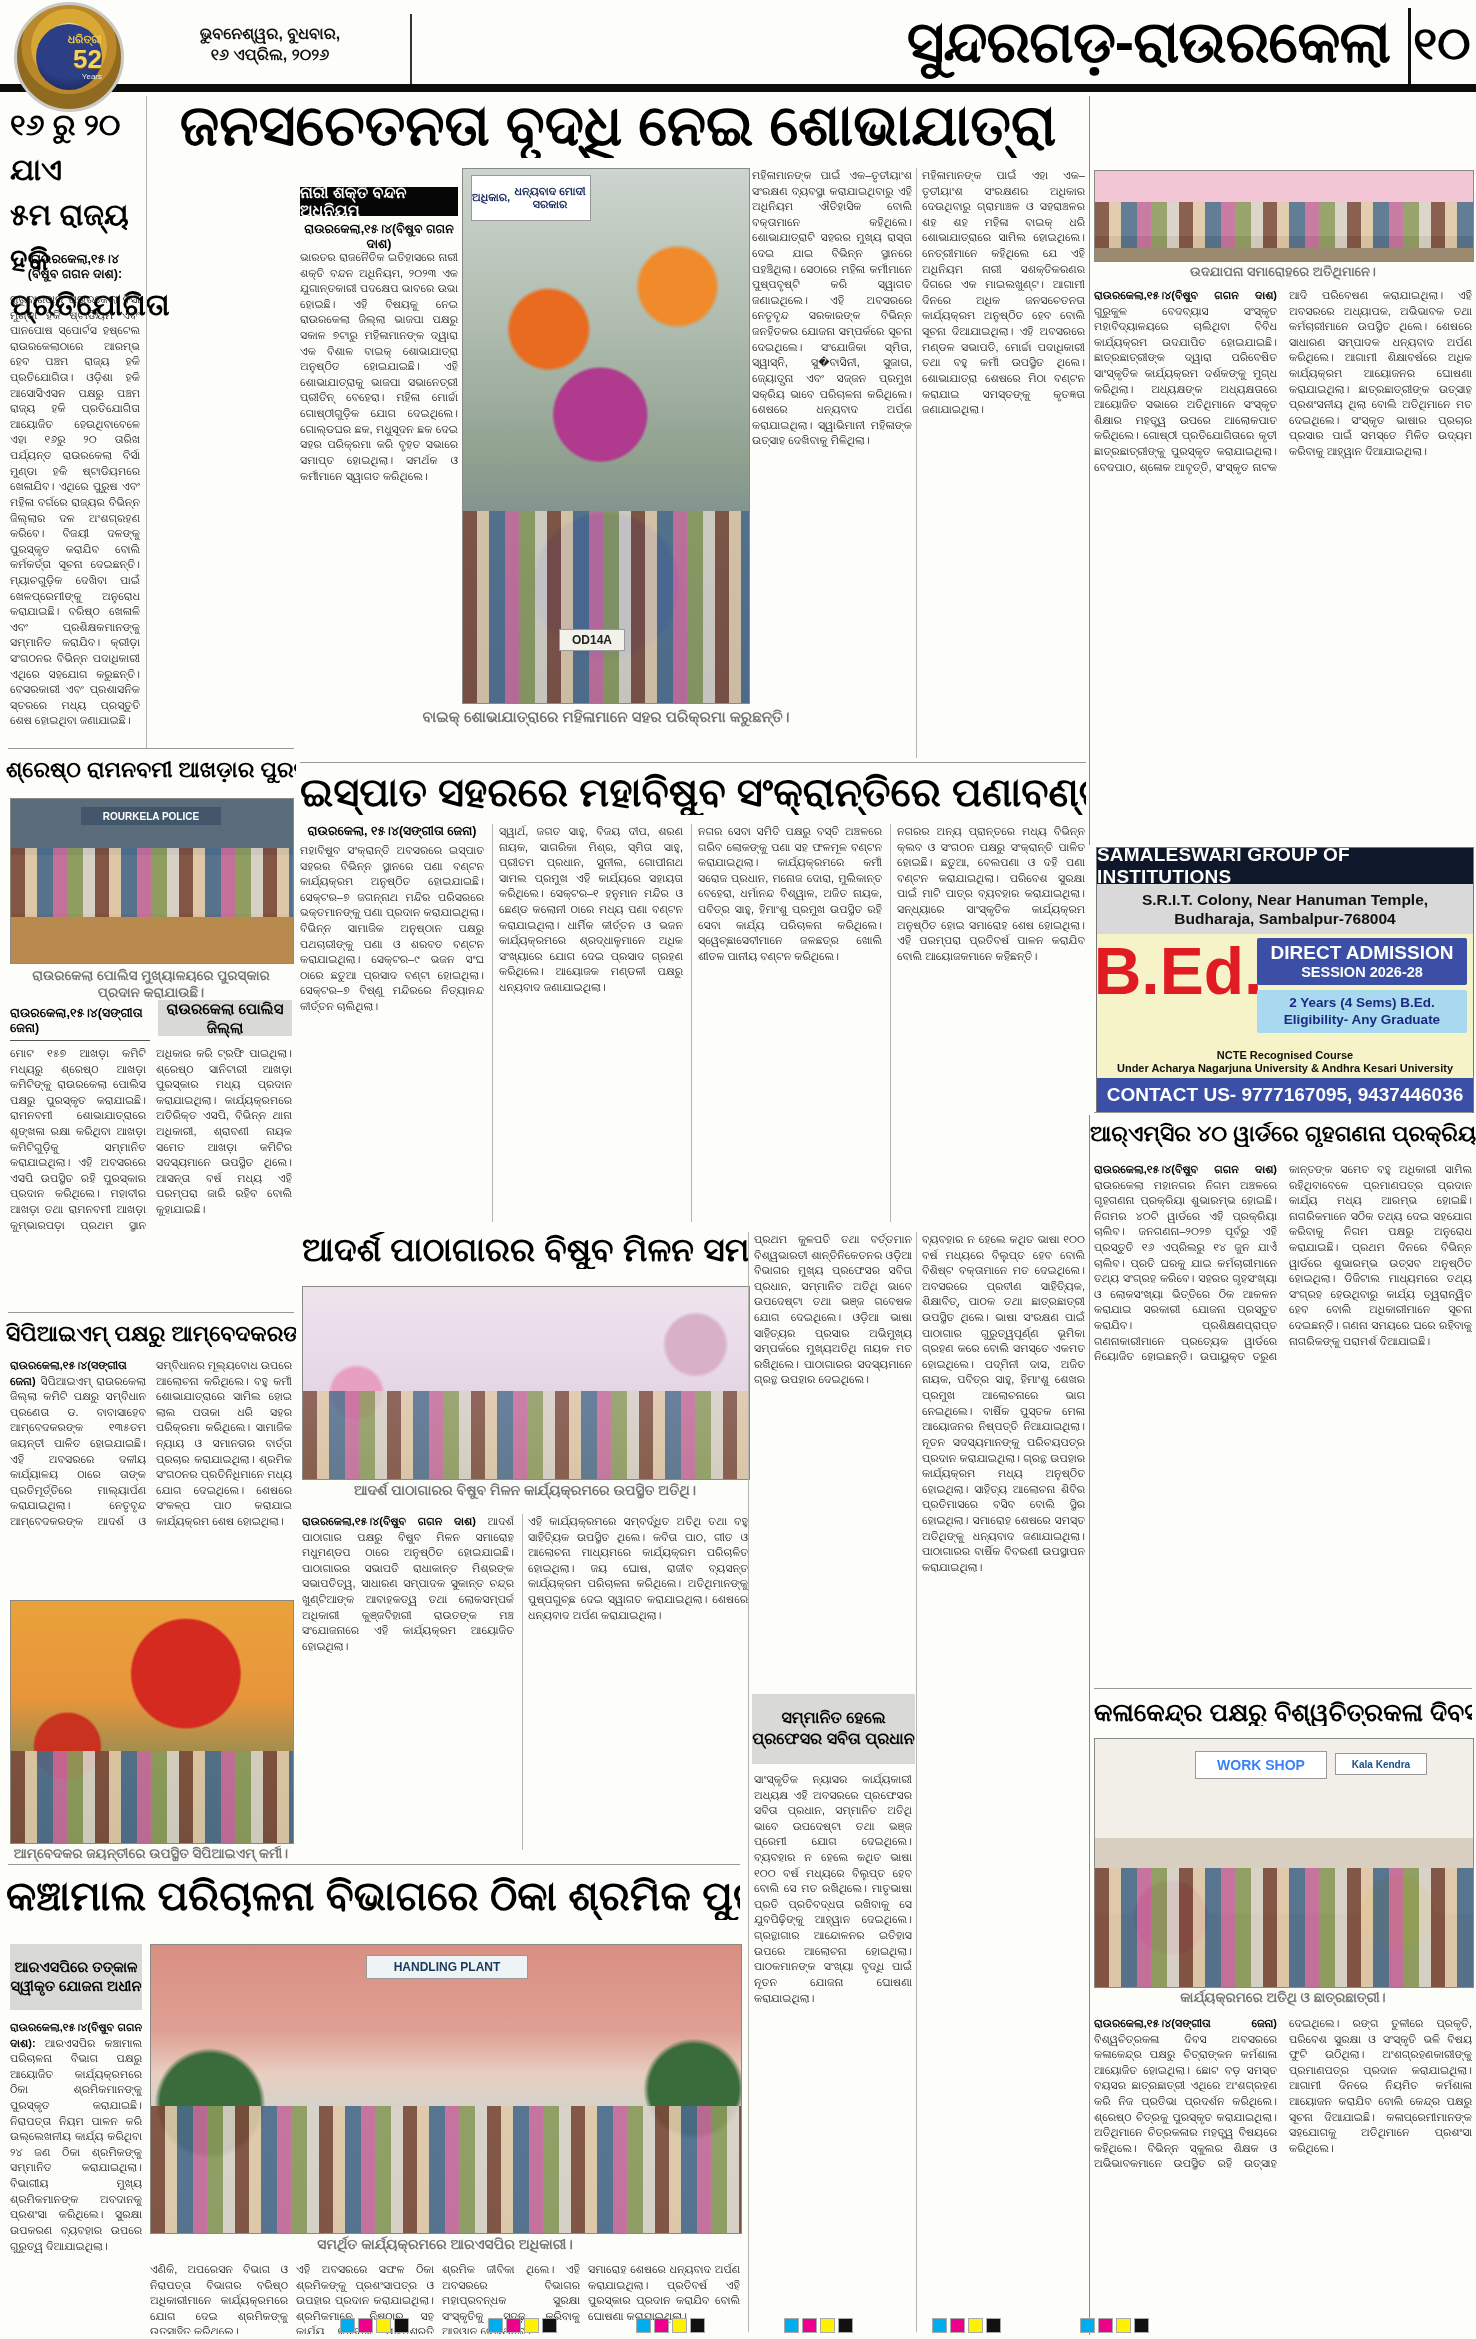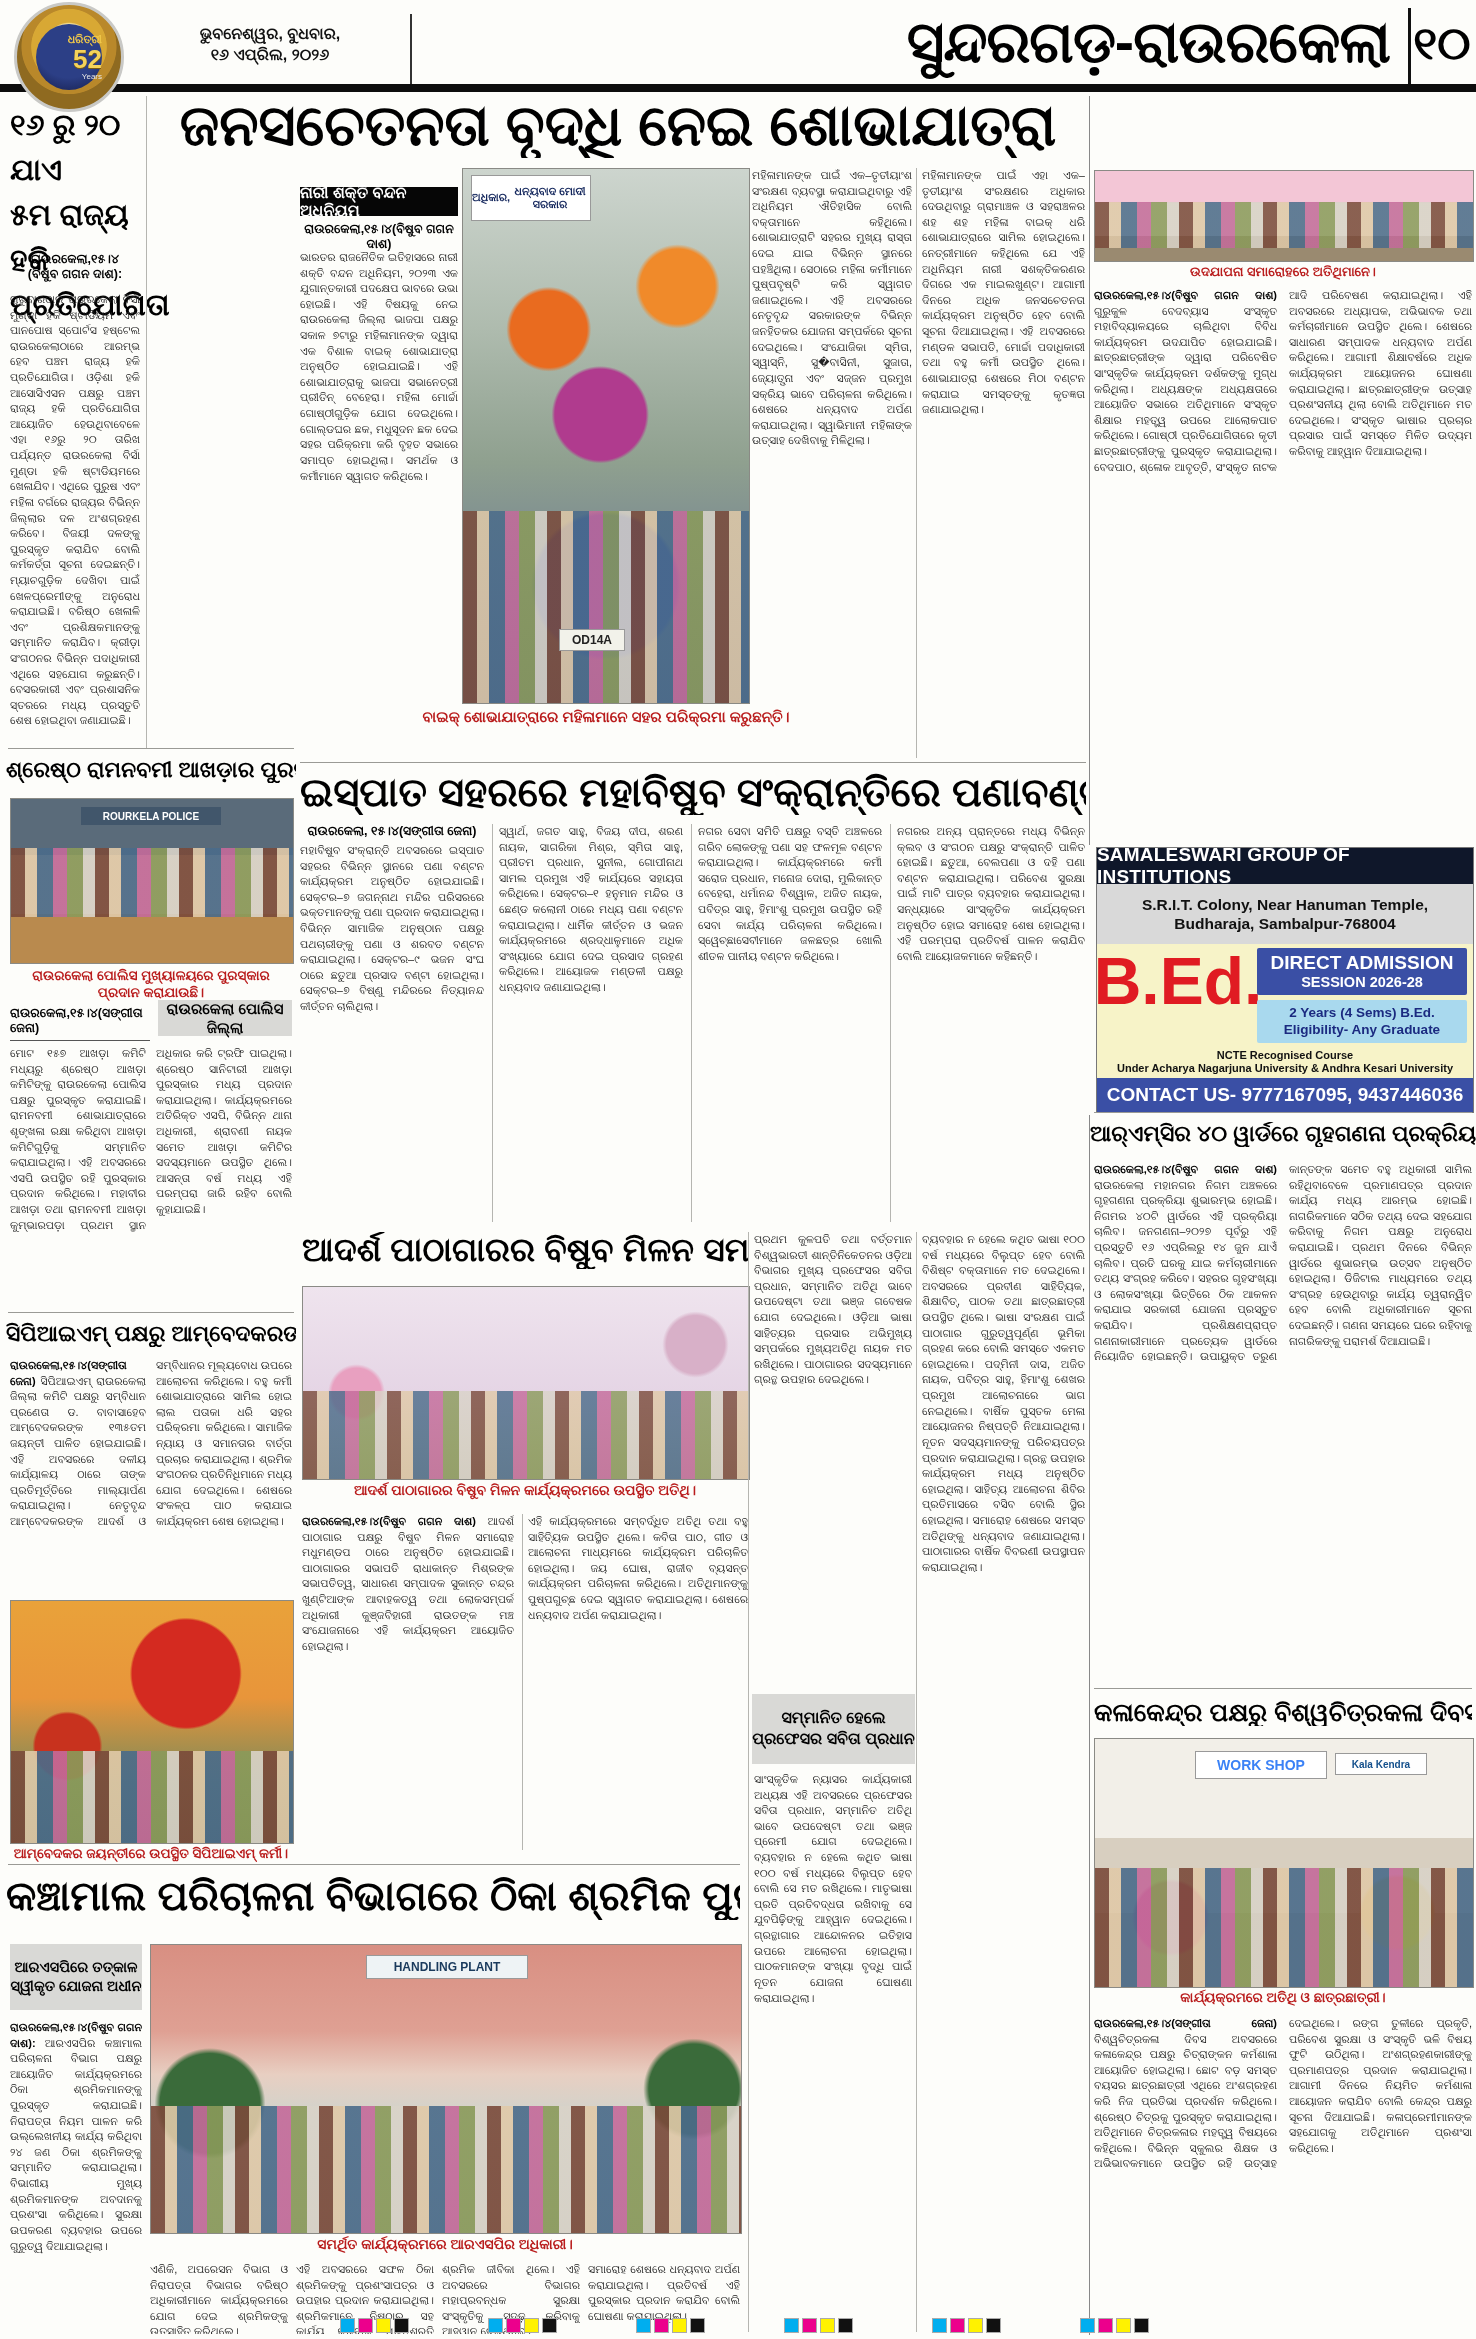--- a/index.html
+++ b/index.html
@@ -4,21 +4,21 @@
 <style>
   html,body{margin:0;padding:0;background:#e8e8e4;}
   #page{position:relative;width:1476px;height:2339px;margin:0 auto;background:#fdfdfa;
         font-family:"Liberation Sans","DejaVu Sans",sans-serif;color:#1b1b1b;overflow:hidden;}
   .abs{position:absolute;}
   .hl{font-weight:700;color:#000;line-height:1.12;}
   .center{text-align:center;}
   .body-text{font-size:11px;line-height:1.42;text-align:justify;overflow:hidden;color:#222;}
   .body-text b{color:#000;}
   .byline{font-weight:700;font-size:12.5px;color:#000;}
-  .caption{font-weight:700;font-size:14px;color:#b91c1c;text-align:center;line-height:1.25;}
+  .caption{font-weight:700;font-size:14px;color:#737373;text-align:center;line-height:1.25;}
   .vrule{position:absolute;width:1px;background:#b5b5b0;}
   .hrule{position:absolute;height:1px;background:#9a9a95;}
   .photo{position:absolute;border:1px solid #8a8a85;overflow:hidden;}
   .kicker{background:#060606;color:#fff;font-weight:700;display:flex;align-items:center;justify-content:center;}
   .graybox{background:#d9d9d6;color:#000;font-weight:700;display:flex;flex-direction:column;
            align-items:center;justify-content:center;text-align:center;line-height:1.3;}
   
   #hdr-bar{left:0;top:84px;width:1476px;height:8px;background:#0d0d0d;}
   #logo{left:14px;top:2px;width:104px;height:104px;border-radius:50%;
         background:radial-gradient(circle at 50% 40%,#f7e7a8 0 28%,#d8a834 30% 46%,#b9882a 47% 58%,#8f6a20 59% 100%);
@@ -37,21 +37,21 @@
          background:repeating-linear-gradient(90deg,#7a4a3a 0 14px,#e0c9a8 14px 26px,#4a6b8a 26px 42px,#c46a9a 42px 56px,#8a9a5a 56px 72px,#d9d3c8 72px 84px);}
   .sign{position:absolute;background:#f4f4ee;border:1px solid #999;color:#13265c;font-weight:700;
         display:flex;align-items:center;justify-content:center;text-align:center;}
   .regwrap{position:absolute;left:0;top:2318px;width:1476px;height:16px;}
   .reg-group{position:absolute;top:0;display:flex;gap:3px;}
   .reg-group span{width:13px;height:13px;display:block;border:1px solid #aaa;}
   
   #ad{left:1096px;top:847px;width:376px;height:264px;border:1px solid #777;display:flex;flex-direction:column;}
   #ad .ad-title{height:36px;display:flex;align-items:center;justify-content:center;color:#fff;
                 font-weight:700;font-size:19px;letter-spacing:0.2px;}
-  #ad .ad-addr{height:60px;background:#d9d9d9;display:flex;flex-direction:column;align-items:center;justify-content:center;
+  #ad .ad-addr{height:50px;background:#d9d9d9;display:flex;flex-direction:column;align-items:center;justify-content:center;
                font-weight:700;font-size:15.5px;color:#111;line-height:1.25;}
   #ad .ad-mid{flex:1;display:flex;padding:4px 6px 0 6px;gap:4px;}
   #ad .ad-bed{width:150px;font-size:66px;font-weight:700;line-height:1.0;display:flex;align-items:flex-start;justify-content:center;}
   #ad .ad-right{flex:1;display:flex;flex-direction:column;gap:5px;}
   #ad .ad-adm{border-radius:2px;padding:4px 2px;text-align:center;color:#fff;font-weight:700;font-size:19px;line-height:1.15;}
   #ad .ad-adm .sess{font-size:14.5px;color:#ffffff;}
   #ad .ad-elig{border-radius:2px;padding:4px 2px;text-align:center;font-weight:700;font-size:13.5px;line-height:1.3;}
   #ad .ad-note{text-align:center;font-weight:700;font-size:11px;line-height:1.25;color:#111;padding:2px 0;}
   #ad .ad-contact{height:34px;display:flex;align-items:center;justify-content:center;color:#fff;font-weight:700;font-size:19px;}
 </style>

